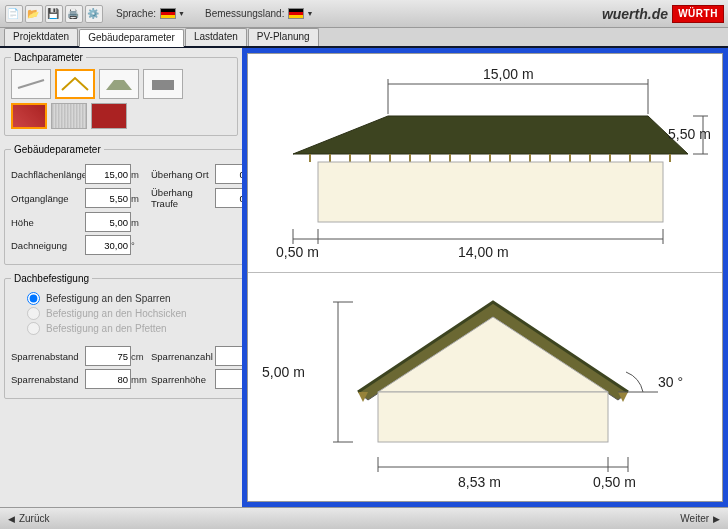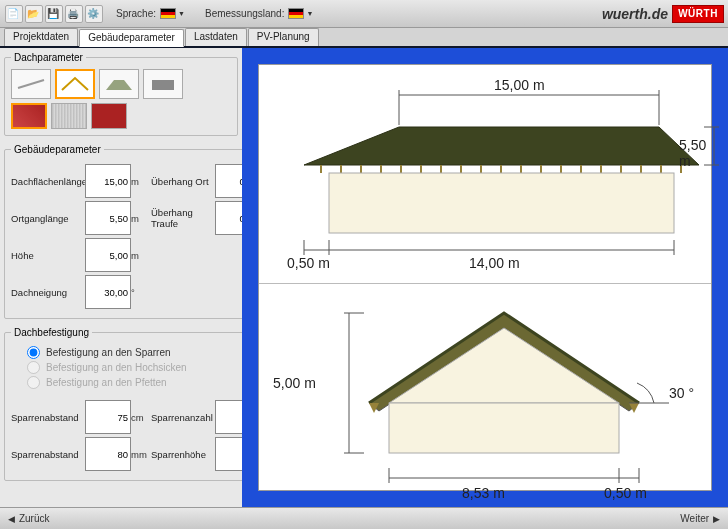--- a/index.html
+++ b/index.html
@@ -13,35 +13,35 @@
   .brand-txt { font-weight: bold; font-style: italic; color: #333; font-size: 14px; margin-right: 4px; }
   .brand-logo { width: 52px; height: 18px; background: #d00; color: #fff; font-weight: bold; font-size: 10px; display: flex; align-items: center; justify-content: center; border: 1px solid #900; letter-spacing: 0.5px;}
   .brand-logo::before { content:"WÜRTH"; }
 
   .tabs { height: 18px; display: flex; padding-left: 4px; background: #d4d4d4; gap: 1px; }
   .tab { padding: 2px 8px; background: #e8e8e8; border: 1px solid #999; border-bottom: none; border-radius: 2px 2px 0 0; color: #222; }
   .tab.active { background: #fff; font-weight: normal; border-bottom: 1px solid #fff; position: relative; top:1px;}
 
   .main { display: flex; height: 461px; background: #1d4ed8; border-top: 2px solid #0f172a;}
   .sidebar { width: 242px; background: #e8e8e8; padding: 4px; overflow: hidden;}
-  .view { flex: 1; background: #fff; border: 1px solid #999; margin: 16px; position: relative; }
+  .view { flex: 1; background: #fff; border: 1px solid #999; margin: 5px; position: relative; }
   .group { border: 1px solid #bbb; border-radius: 2px; padding: 6px; margin-bottom: 8px; background: #e8e8e8;}
   legend { padding: 0 3px; }
 
   .shape-row { display: flex; gap: 4px; margin-bottom: 4px;}
   .shape { width: 40px; height: 30px; background: #f8f8f8; border: 1px solid #aaa; display:flex; align-items:center; justify-content:center;}
   .shape.sel { border: 2px solid #f90; background:#fff; }
   .tex-row { display:flex; gap:4px; }
   .tex { width:36px; height:26px; border:1px solid #aaa; }
   .tex.sel { border: 2px solid #f90; }
 
   .form-row { display: flex; align-items: center; margin: 3px 0; }
   .form-row label { width: 74px; color: #222; font-size: 9.5px;}
   .form-row .lbl2 { width: 64px; color:#222; font-size: 9.5px; margin-left: 4px;}
-  .form-row input { width: 46px; height: 15px; font-size: 9.5px; text-align: right; padding: 16px 2px; border: 1px solid #888; background: #fff;}
+  .form-row input { width: 46px; height: 15px; font-size: 9.5px; text-align: right; padding: 9px 2px; border: 1px solid #888; background: #fff;}
   .unit { width: 16px; color:#333; font-size: 9.5px;}
 
   .radio-row { display: flex; align-items: center; margin: 2px 16px; gap: 4px; color:#333;}
   .radio-row.disabled { color: #aaa; }
   .radio-row input[type=radio] { margin-right: 2px; }
 
   .footer { height: 22px; background: linear-gradient(#e8e8e8, #c8c8c8); display:flex; align-items:center; padding: 0 8px; border-top: 1px solid #999;}
   .footer-btn { color:#333; display:flex; align-items:center; gap:4px;}
   .footer-btn .chev { font-size: 9px; }
 
@@ -242,21 +242,21 @@
       <line x1="370" y1="120" x2="410" y2="120" stroke="#555"></line>
 
       <line x1="130" y1="195" x2="360" y2="195" stroke="#555"></line>
         <line x1="130" y1="185" x2="130" y2="200" stroke="#555"></line>
         <line x1="360" y1="185" x2="360" y2="200" stroke="#555"></line>
       <line x1="360" y1="195" x2="380" y2="195" stroke="#555"></line>
         <line x1="380" y1="185" x2="380" y2="200" stroke="#555"></line>
     </svg>
     <span class="dim" style="top:310px; left:14px">5,00 m</span>
     <span class="dim" style="top:320px; left:410px">30 °</span>
-    <span class="dim" style="top:420px; left:203px">8,53 m</span>
+    <span class="dim" style="top:420px; left:210px">8,53 m</span>
     <span class="dim" style="top:420px; left:345px">0,50 m</span>
   </div>
 </div>
 
 <div class="footer">
   <div class="footer-btn">
       <span class="chev">◀</span>
       <span>Zurück</span>
     </div>
   <div class="spacer"></div>

